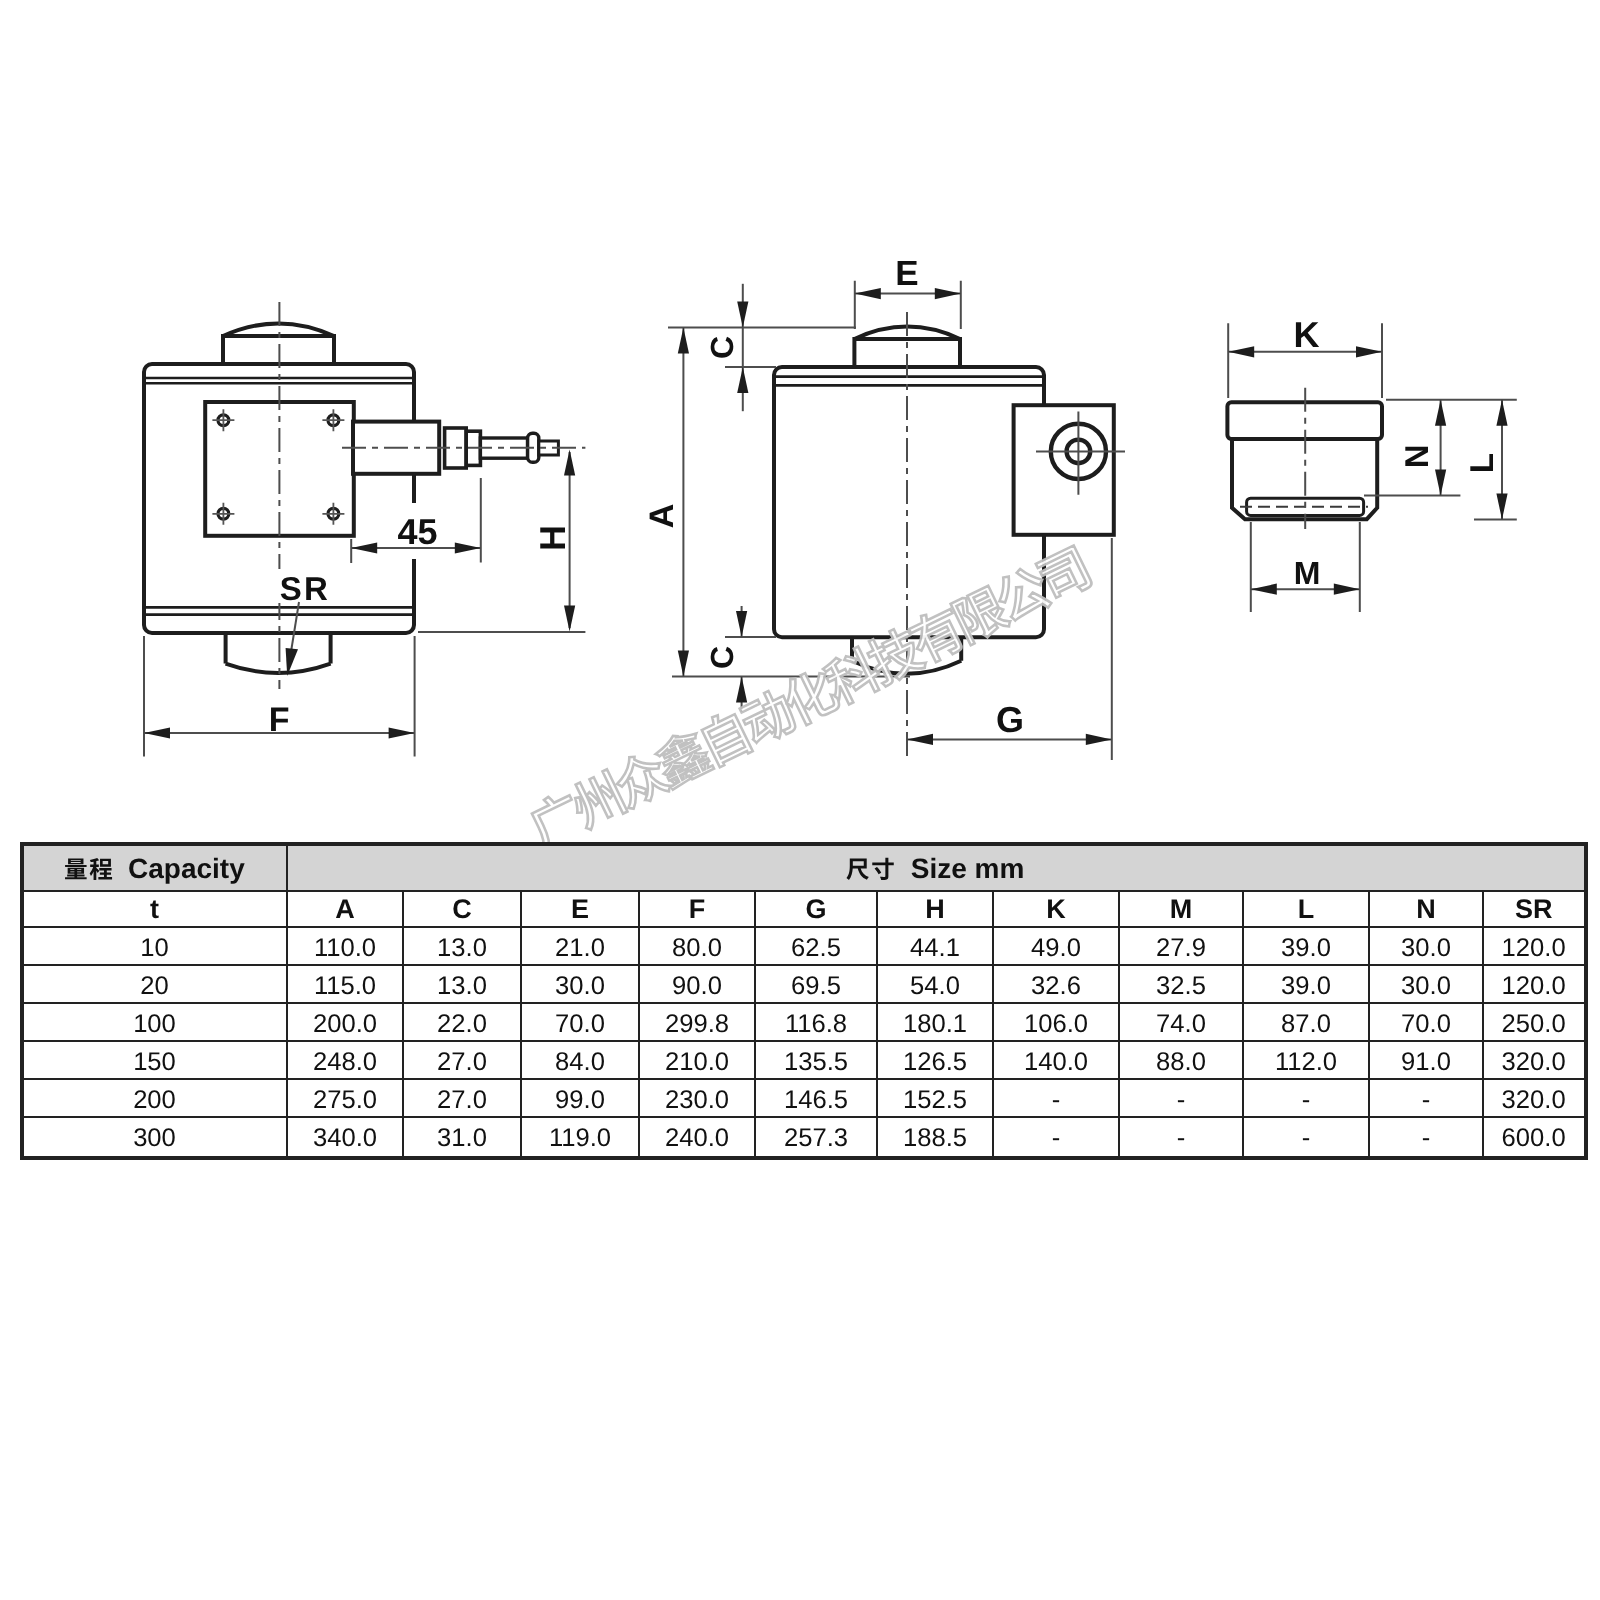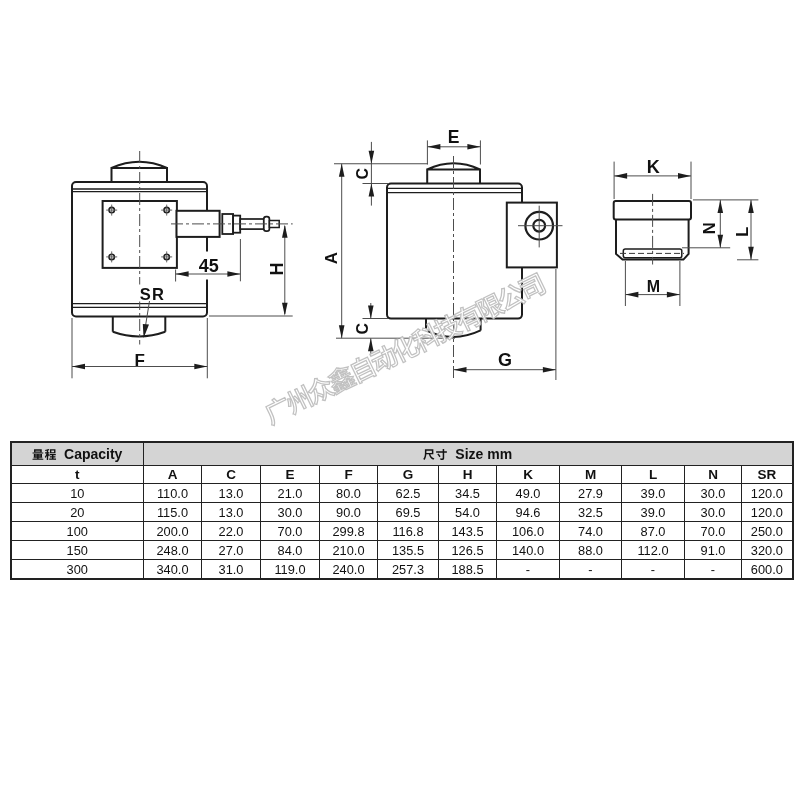--- a/index.html
+++ b/index.html
@@ -1,17 +1,17 @@
 <!DOCTYPE html>
 <html><head>
 <meta charset="utf-8">
 <style>
 html,body{margin:0;padding:0;width:800px;height:800px;background:#fff;overflow:hidden}
 body{position:relative;font-family:"Liberation Sans", sans-serif}
-table{border-collapse:collapse;table-layout:fixed;position:absolute;left:9.5px;top:441px;width:783px;
+table{border-collapse:collapse;table-layout:fixed;position:absolute;left:9.5px;top:421px;width:783px;
  font-family:"Liberation Sans", sans-serif;border:2px solid #222}
 td{border:1px solid #222;text-align:center;vertical-align:middle;padding:0;font-size:12.8px;color:#111;height:18.1px;overflow:hidden}
 tr.hd td{background:#d4d4d4;height:21.5px;font-size:14px}
 tr.lt td{font-size:13.5px;height:17.5px}
 td b{font-weight:bold}
 .cjk svg{vertical-align:-3px;margin-right:3px}
 </style>
 </head>
 <body>
 
@@ -220,54 +220,54 @@
         <td><b>SR</b></td>
       </tr>
 
 <tr>
         <td>10</td>
         <td>110.0</td>
         <td>13.0</td>
         <td>21.0</td>
         <td>80.0</td>
         <td>62.5</td>
-        <td>34.5</td>
+        <td>44.1</td>
         <td>49.0</td>
         <td>27.9</td>
         <td>39.0</td>
         <td>30.0</td>
         <td>120.0</td>
       </tr>
 
 <tr>
         <td>20</td>
         <td>115.0</td>
         <td>13.0</td>
         <td>30.0</td>
         <td>90.0</td>
         <td>69.5</td>
         <td>54.0</td>
-        <td>94.6</td>
+        <td>32.6</td>
         <td>32.5</td>
         <td>39.0</td>
         <td>30.0</td>
         <td>120.0</td>
       </tr>
 
 
 
 
 <tr>
         <td>100</td>
         <td>200.0</td>
         <td>22.0</td>
         <td>70.0</td>
         <td>299.8</td>
         <td>116.8</td>
-        <td>143.5</td>
+        <td>180.1</td>
         <td>106.0</td>
         <td>74.0</td>
         <td>87.0</td>
         <td>70.0</td>
         <td>250.0</td>
       </tr>
 
 <tr>
         <td>150</td>
         <td>248.0</td>
@@ -276,20 +276,34 @@
         <td>210.0</td>
         <td>135.5</td>
         <td>126.5</td>
         <td>140.0</td>
         <td>88.0</td>
         <td>112.0</td>
         <td>91.0</td>
         <td>320.0</td>
       </tr>
 
+<tr>
+        <td>200</td>
+        <td>275.0</td>
+        <td>27.0</td>
+        <td>99.0</td>
+        <td>230.0</td>
+        <td>146.5</td>
+        <td>152.5</td>
+        <td>-</td>
+        <td>-</td>
+        <td>-</td>
+        <td>-</td>
+        <td>320.0</td>
+      </tr>
 
 <tr>
         <td>300</td>
         <td>340.0</td>
         <td>31.0</td>
         <td>119.0</td>
         <td>240.0</td>
         <td>257.3</td>
         <td>188.5</td>
         <td>-</td>

